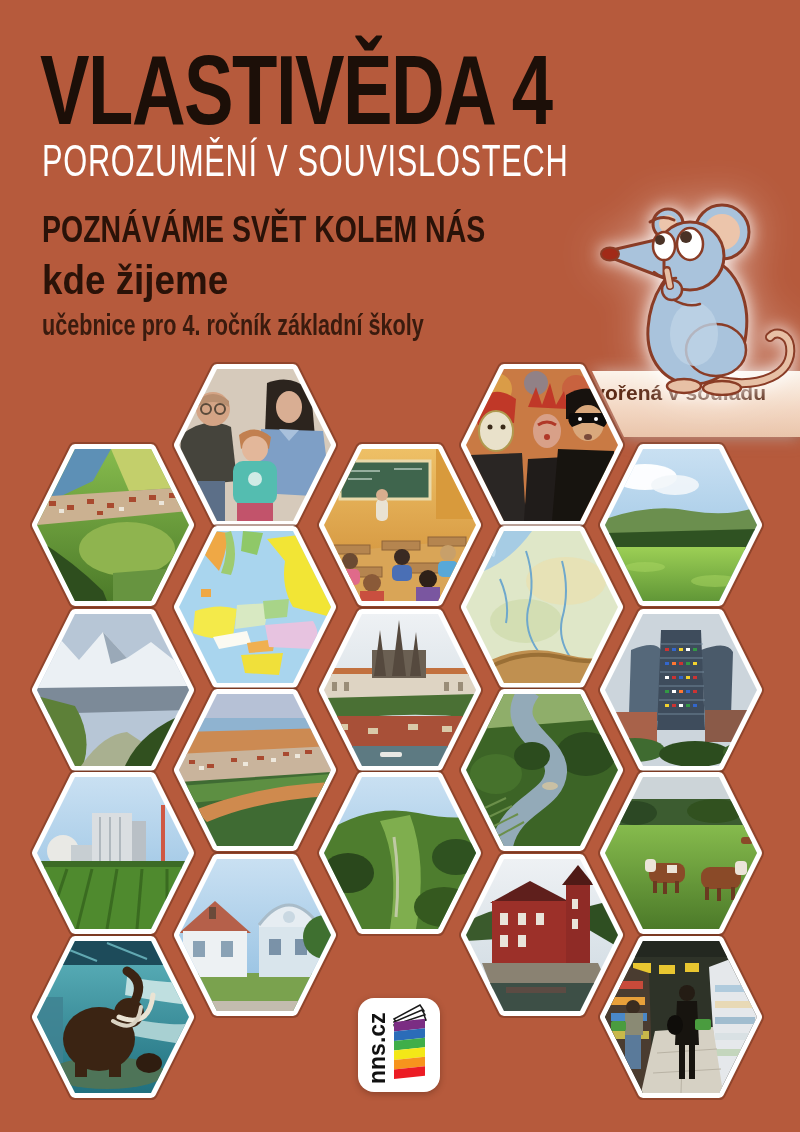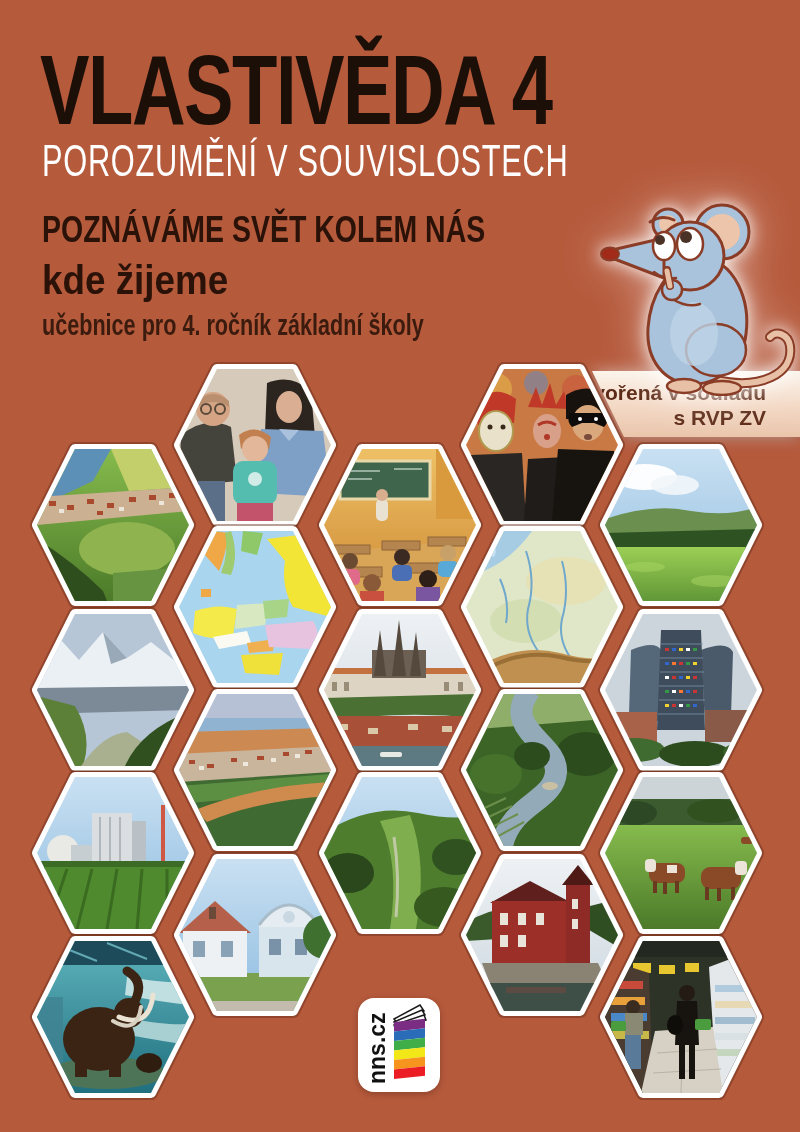--- a/index.html
+++ b/index.html
@@ -78,21 +78,20 @@
 
   <div class="abs book-title">VLASTIVĚDA 4</div>
   <div class="abs tagline">POROZUMĚNÍ V SOUVISLOSTECH</div>
   <div class="abs subtitle">POZNÁVÁME SVĚT KOLEM NÁS</div>
   <div class="abs topic">kde žijeme</div>
   <div class="abs descr">učebnice pro 4. ročník základní školy</div>
 
   <div class="band-wrap">
     <div class="band">
       <div>vytvořená v souladu</div>
-      <div>s RVP ZV</div>
     </div>
   </div>
 
   <svg class="mouse" viewBox="0 0 200 202" aria-hidden="true">
     <path d="M118,186 C162,196 196,180 192,152 C190,140 178,136 172,143" fill="none" stroke="#8a3c26" stroke-width="10" stroke-linecap="round"></path>
     <path d="M118,186 C162,196 196,180 192,152 C190,140 178,136 172,143" fill="none" stroke="#e7c0a5" stroke-width="6" stroke-linecap="round"></path>
     <path d="M100,62 C140,66 152,110 148,140 C145,168 122,190 96,190 C66,190 48,166 50,134 C52,104 68,72 100,62 Z" fill="#a9c3dc" stroke="#8a3c26" stroke-width="3"></path>
     <ellipse cx="118" cy="156" rx="30" ry="26" fill="#a9c3dc" stroke="#8a3c26" stroke-width="2.5"></ellipse>
     <ellipse cx="96" cy="140" rx="24" ry="32" fill="#bed3e6" opacity=".8"></ellipse>
     <ellipse cx="86" cy="192" rx="17" ry="7" fill="#e7c0a5" stroke="#8a3c26" stroke-width="2.5"></ellipse>

